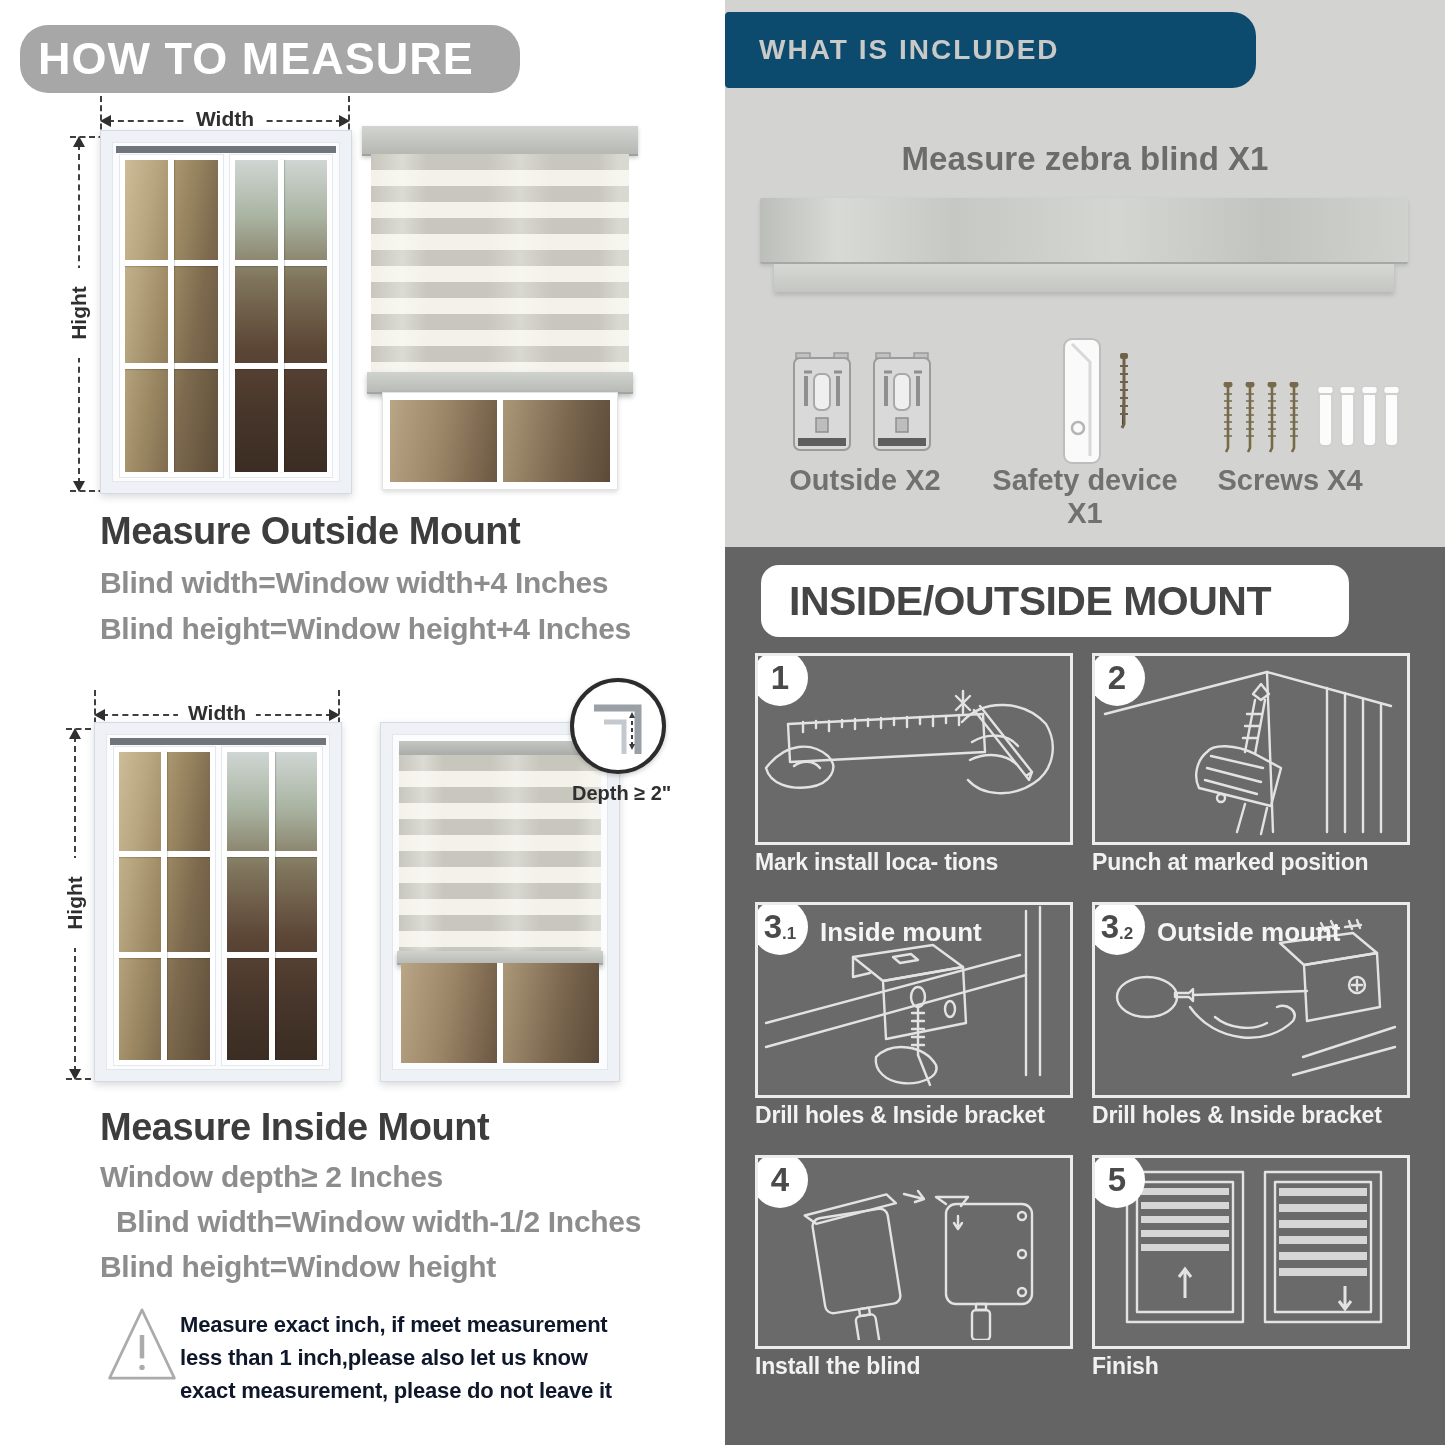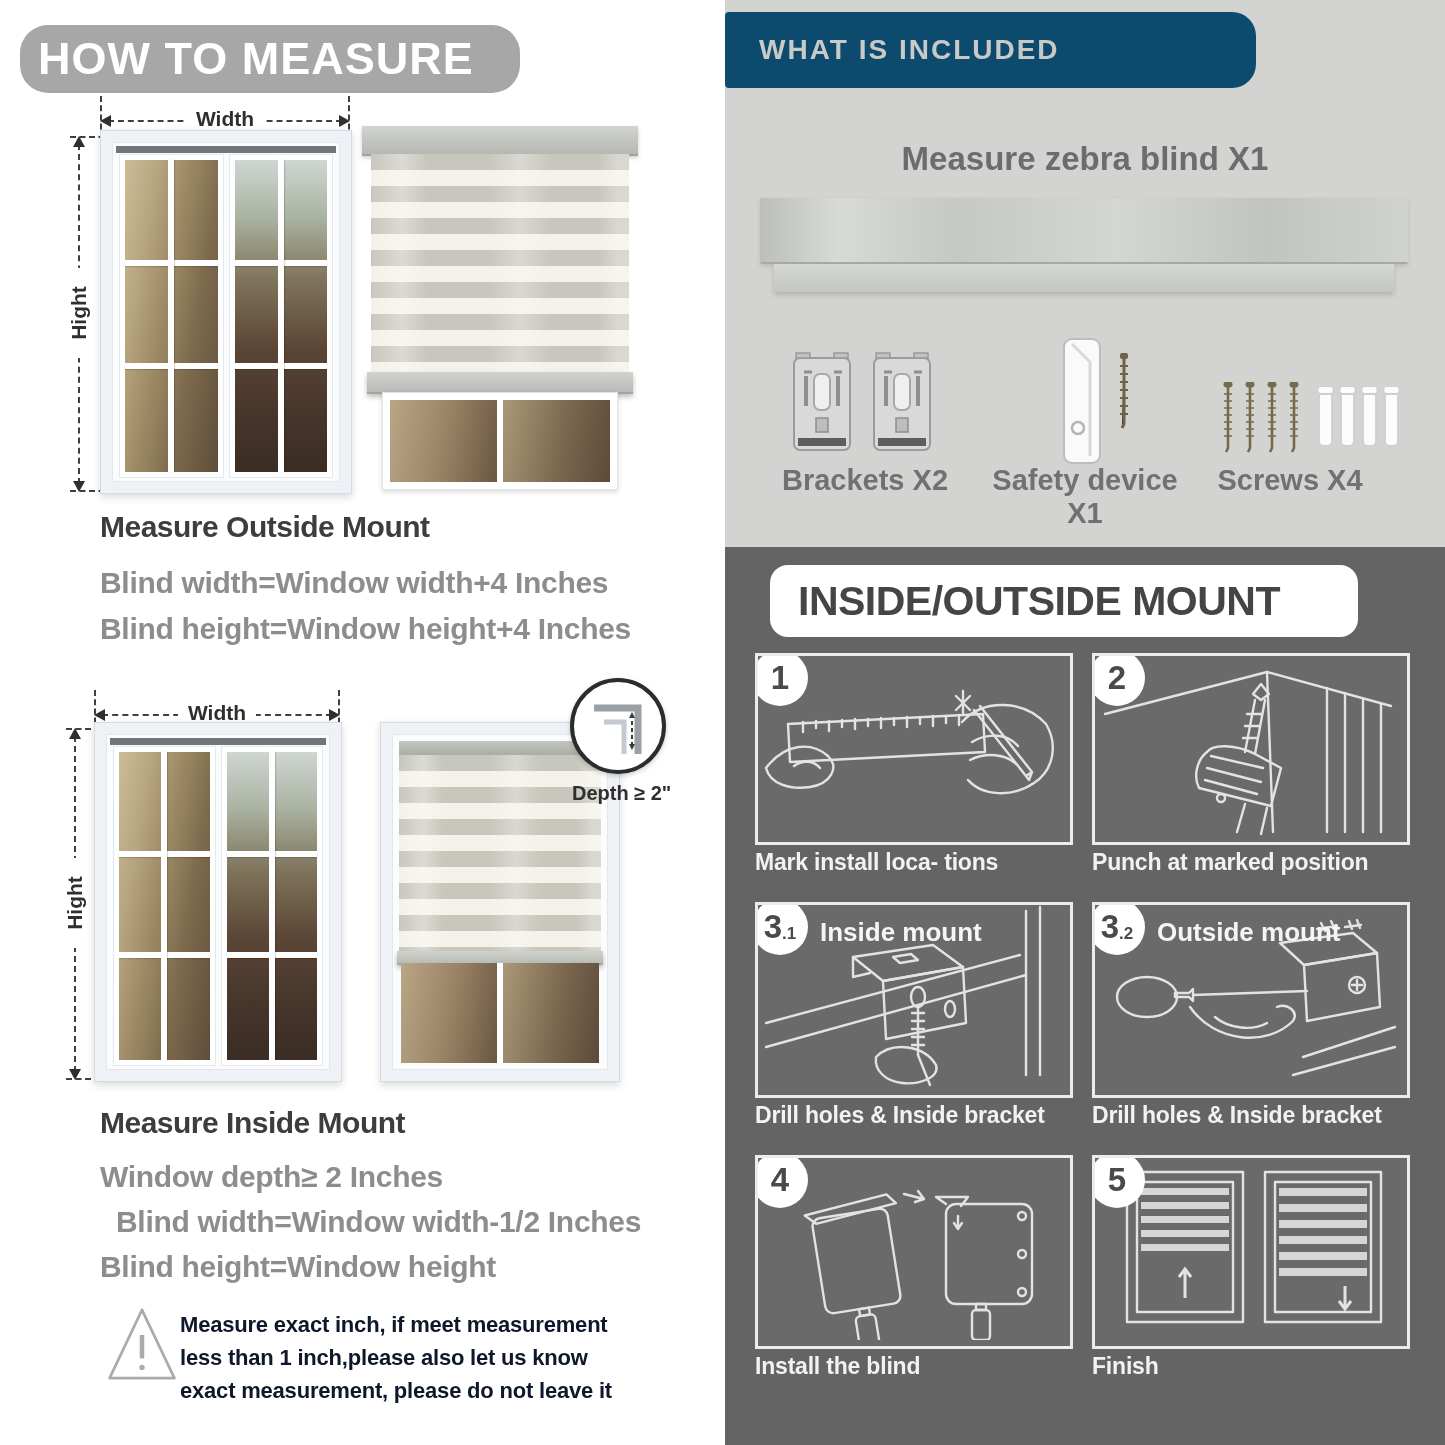--- a/index.html
+++ b/index.html
@@ -5,21 +5,21 @@
   html,body{margin:0;padding:0;}
   body{width:1445px;height:1445px;position:relative;background:#ffffff;
        font-family:"Liberation Sans", sans-serif;overflow:hidden;}
   .abs{position:absolute;}
 
   
   .htm-header{left:20px;top:25px;width:482px;height:68px;background:#a7a7a7;
     border-radius:28px;color:#ffffff;font-weight:bold;font-size:45px;
     line-height:68px;padding-left:18px;letter-spacing:1px;}
 
-  .m-title{font-weight:bold;font-size:30px;color:#3d3d3d;letter-spacing:-0.5px;}
+  .m-title{font-weight:bold;font-size:38px;color:#3d3d3d;letter-spacing:-0.5px;}
   .m-line{font-weight:bold;font-size:30px;color:#8d8d8d;letter-spacing:-0.3px;}
 
   
   .winframe{background:#eef1f6;border:1px solid #d5dbe2;box-shadow:0 3px 8px rgba(0,0,0,.15);}
   .win-white{position:absolute;inset:11px;background:#fbfcfd;border:1px solid #e3e7ec;}
   .win-sash{position:absolute;left:15px;right:15px;top:15px;height:7px;background:#70757c;}
   .win-doors{position:absolute;left:19px;right:19px;top:24px;bottom:16px;display:flex;gap:7px;}
   .door{flex:1;position:relative;border:5px solid #ffffff;outline:1px solid #e4e7eb;}
   .door-left-bg{background:linear-gradient(100deg,#cdbc98 0%,#b8a680 22%,#9c8963 45%,#7d6a4e 68%,#5e4d39 100%);}
   .door-right-bg{background:linear-gradient(180deg,#cfd6d3 0%,#aab4a2 18%,#80755c 38%,#5c4636 60%,#46352a 82%,#3b2d23 100%);}
@@ -73,21 +73,21 @@
   .stylish-label{left:135px;top:140px;width:450px;text-align:center;
     font-weight:bold;font-size:33px;color:#6c6c6c;}
   .headrail-main{left:35px;top:198px;width:648px;height:64px;border-radius:2px;
     background:linear-gradient(90deg,#bcbeba 0%,#d8dad6 12%,#c6c8c4 30%,#d4d6d2 55%,#c2c4c0 78%,#d0d2ce 100%);
     border-bottom:2px solid #a8aaa6;box-shadow:0 2px 4px rgba(0,0,0,.12);}
   .headrail-lip{left:49px;top:264px;width:620px;height:28px;
     background:linear-gradient(180deg,#d6d8d4,#c4c6c2);box-shadow:0 3px 5px rgba(0,0,0,.15);}
   .comp-label{top:464px;font-weight:bold;font-size:29px;color:#717171;text-align:center;}
 
   .panel-dark{left:725px;top:547px;width:720px;height:898px;background:#646464;}
-  .iom-header{left:45px;top:18px;width:560px;height:72px;background:#ffffff;border-radius:18px;
+  .iom-header{left:36px;top:18px;width:560px;height:72px;background:#ffffff;border-radius:18px;
     color:#454545;font-weight:bold;font-size:41px;line-height:72px;padding-left:28px;letter-spacing:-0.5px;}
   .step{position:absolute;width:312px;border:3px solid #ececec;background:#6a6a6a;overflow:hidden;}
   .badge{position:absolute;top:-6px;left:-6px;width:56px;height:56px;background:#ffffff;border-radius:50%;
     color:#4a4a4a;display:flex;align-items:center;justify-content:center;font-weight:bold;font-size:33px;}
   .badge-sub{font-size:17px;margin-top:14px;}
   .step-title{position:absolute;top:12px;left:62px;font-weight:bold;font-size:26px;color:#f5f5f5;}
   .caption{position:absolute;width:335px;font-weight:bold;font-size:23px;color:#f2f2f2;letter-spacing:-0.2px;}
   svg{display:block;}
 </style>
 </head>
@@ -303,21 +303,21 @@
             <rect x="-1.5" y="0" width="16" height="8" rx="3"></rect>
           </g>
         <g transform="translate(68,0)">
             <rect x="0" y="6" width="13" height="54" rx="5"></rect>
             <rect x="-1.5" y="0" width="16" height="8" rx="3"></rect>
           </g>
       </g>
     </svg>
   </div>
 
-  <div class="abs comp-label" style="left:55px;width:170px;">Brackets X2</div>
+  <div class="abs comp-label" style="left:55px;width:170px;">Outside X2</div>
   <div class="abs comp-label" style="left:250px;width:220px;">Safety device X1</div>
   <div class="abs comp-label" style="left:485px;width:160px;">Screws X4</div>
 </div>
 
 <div class="abs panel-dark">
   <div class="abs iom-header">INSIDE/OUTSIDE MOUNT</div>
 
   <div class="step" style="left:30px;top:106px;height:186px;">
     <svg width="306" height="180" viewBox="0 0 306 180">
       <g fill="none" stroke="#e3e3e3" stroke-width="2.4" stroke-linecap="round" stroke-linejoin="round">

